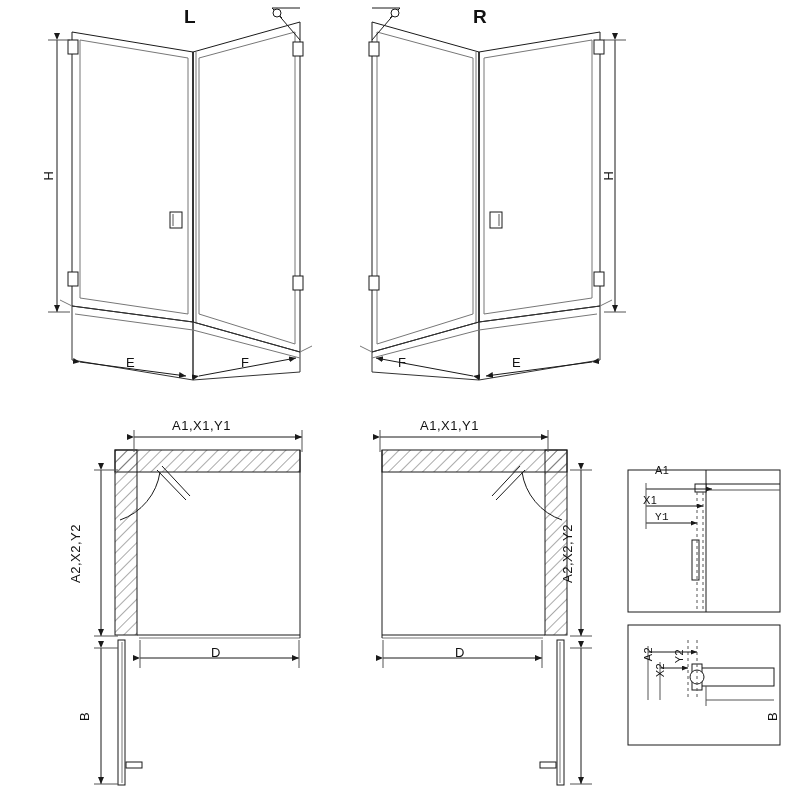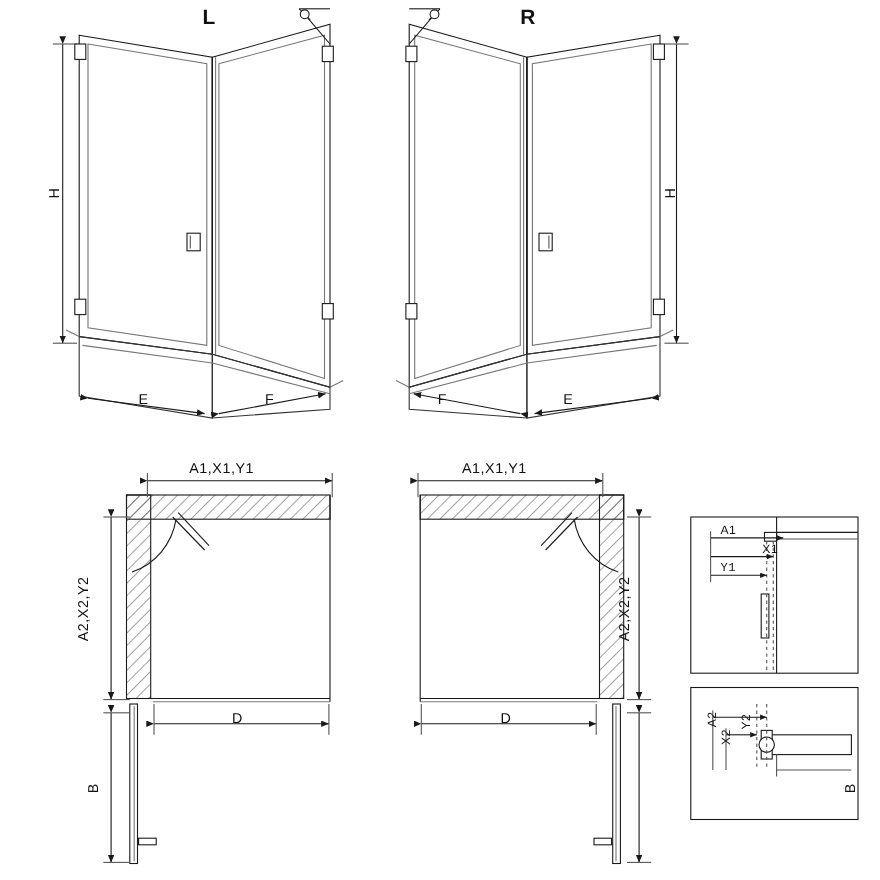--- a/index.html
+++ b/index.html
@@ -234,21 +234,21 @@
 
   <div class="lbl rot" style="left:46px;top:546px;">A2,X2,Y2</div>
   <div class="lbl rot" style="left:538px;top:546px;">A2,X2,Y2</div>
 
   <div class="lbl" style="left:211px;top:645px;">D</div>
   <div class="lbl" style="left:455px;top:645px;">D</div>
 
   <div class="lbl rot" style="left:80px;top:709px;">B</div>
   <div class="lbl rot" style="left:768px;top:709px;">B</div>
 
-  <div class="lbl small" style="left:655px;top:476px;">A1</div>
-  <div class="lbl small" style="left:693px;top:494px;">X1</div>
+  <div class="lbl small" style="left:655px;top:464px;">A1</div>
+  <div class="lbl small" style="left:643px;top:494px;">X1</div>
   <div class="lbl small" style="left:655px;top:511px;font-family:Liberation Mono, monospace;">Y1</div>
 
   <div class="lbl small rot" style="left:641px;top:648px;">A2</div>
   <div class="lbl small rot" style="left:653px;top:664px;">X2</div>
   <div class="lbl small rot" style="left:672px;top:650px;">Y2</div>
 
 </div>
 
 </body></html>

